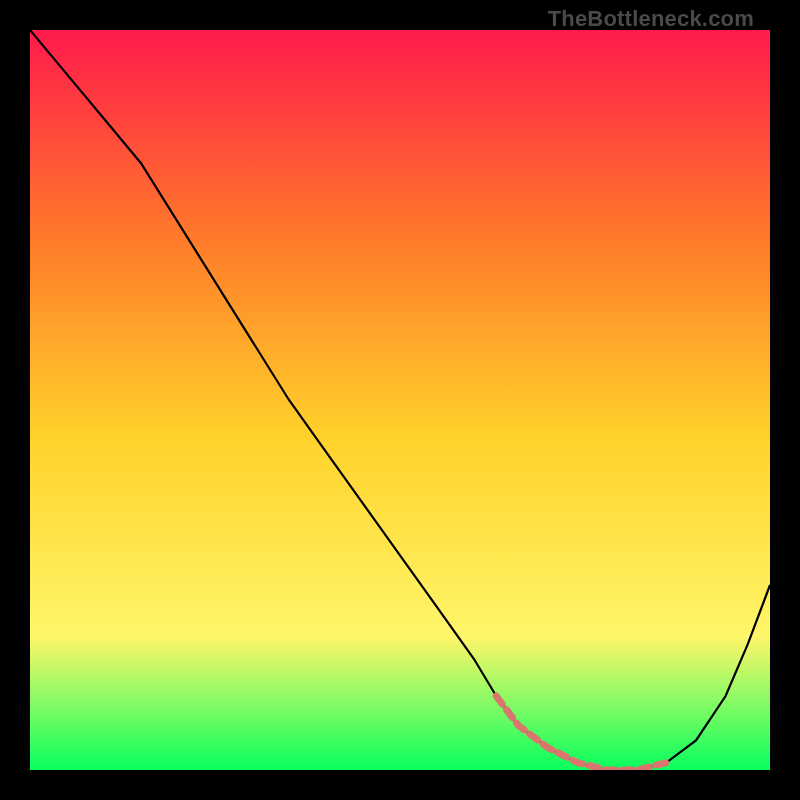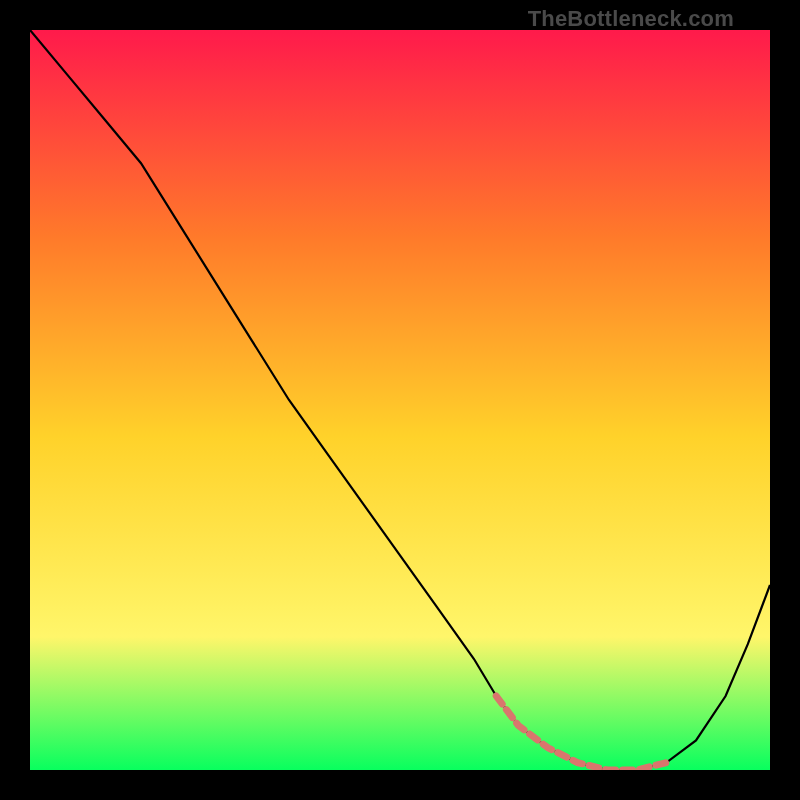--- a/index.html
+++ b/index.html
@@ -9,20 +9,21 @@
     height: 800px;
     background: #000;
     overflow: hidden;
     font-family: Arial, Helvetica, sans-serif;
   }
   .outer {
     width: 744px;
     height: 800px;
     background: #000;
     position: relative;
+    padding-left: 20px;
   }
   .watermark {
     position: absolute;
     top: 6px;
     right: 10px;
     color: #4a4a4a;
     font-size: 22px;
     font-weight: bold;
     letter-spacing: 0.2px;
     z-index: 5;

